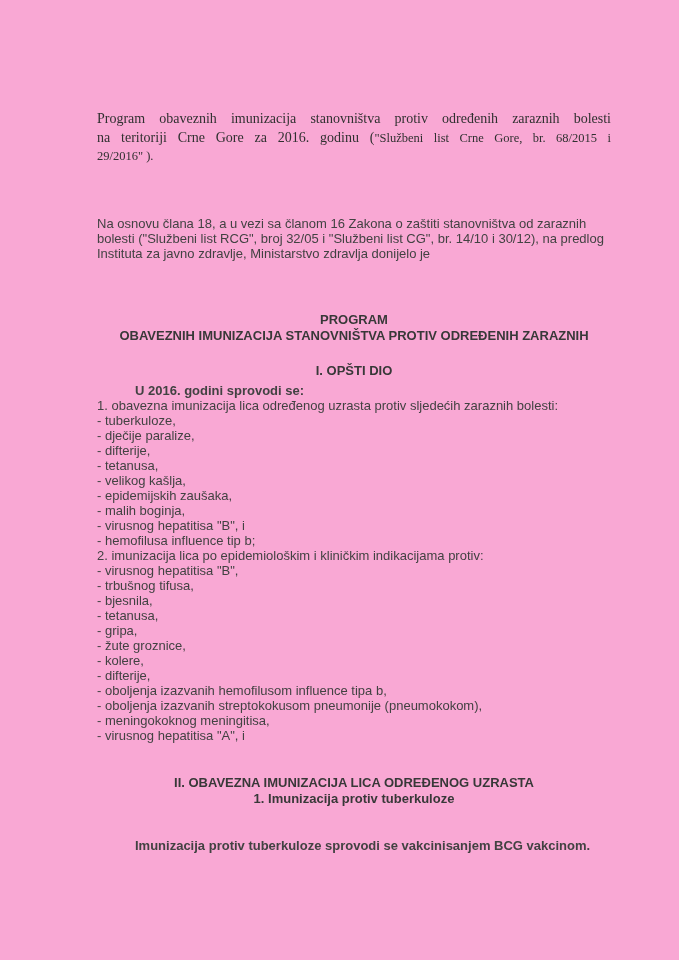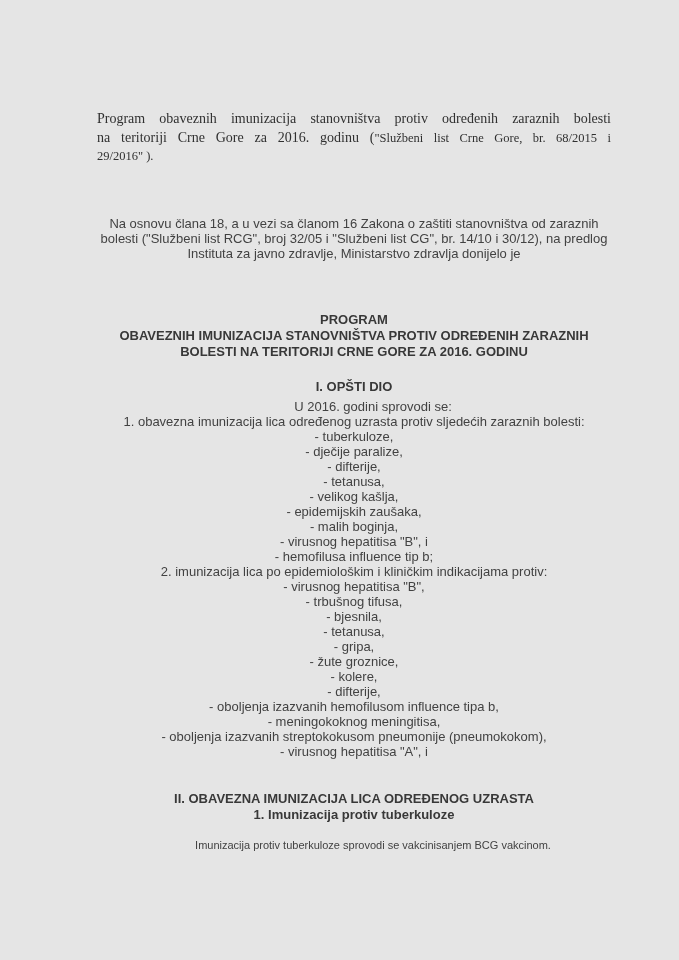--- a/index.html
+++ b/index.html
@@ -4,21 +4,21 @@
 <style>
   html, body {
     margin: 0;
     padding: 0;
     background: #ffffff;
   }
   .page {
     position: relative;
     width: 679px;
     height: 960px;
-    background: #e5e5e5;
+    background: #f9a8d4;
     overflow: hidden;
     font-family: "Liberation Sans", "DejaVu Sans", sans-serif;
     color: #424242;
   }
   .content {
     padding: 110px 68px 0 97px; 
   }
   
   .title-block {
     font-family: "Liberation Serif", "DejaVu Serif", serif;
@@ -55,25 +55,25 @@
     color: #383838;
     font-size: 13px;
     line-height: 16px;
   }
   
   .body-block {
     margin-top: 4px;
     font-size: 13px;
     line-height: 15px;
   }
-  .line { white-space: pre; text-align: center; }
-  .indent { text-indent: 38px; }
+  .line { white-space: pre; }
+  .indent { text-indent: 38px; font-weight: bold; }
   .closing {
-    margin-top: 13px;
-    font-size: 11px;
+    margin-top: 31px;
+    font-size: 13px;
     line-height: 16px;
   }
 </style>
 </head>
 <body>
 
 <div class="page">
   <div class="content">
 
     <div class="title-block">
@@ -84,21 +84,20 @@
 
     <div class="intro-block">
         <div class="line">Na osnovu člana 18, a u vezi sa članom 16 Zakona o zaštiti stanovništva od zaraznih</div>
         <div class="line">bolesti ("Službeni list RCG", broj 32/05 i "Službeni list CG", br. 14/10 i 30/12), na predlog</div>
         <div class="line">Instituta za javno zdravlje, Ministarstvo zdravlja donijelo je</div>
       </div>
 
     <div class="heading-block">
         <div class="h-line">PROGRAM</div>
         <div class="h-line">OBAVEZNIH IMUNIZACIJA STANOVNIŠTVA PROTIV ODREĐENIH ZARAZNIH</div>
-        <div class="h-line">BOLESTI NA TERITORIJI CRNE GORE ZA 2016. GODINU</div>
       </div>
 
     <div class="sub-heading">I. OPŠTI DIO</div>
 
     <div class="body-block">
       <div class="line indent">U 2016. godini sprovodi se:</div>
       <div>
           <div class="line">1. obavezna imunizacija lica određenog uzrasta protiv sljedećih zaraznih bolesti:</div>
           <div class="line">- tuberkuloze,</div>
           <div class="line">- dječije paralize,</div>
@@ -112,22 +111,22 @@
           <div class="line">2. imunizacija lica po epidemiološkim i kliničkim indikacijama protiv:</div>
           <div class="line">- virusnog hepatitisa "B",</div>
           <div class="line">- trbušnog tifusa,</div>
           <div class="line">- bjesnila,</div>
           <div class="line">- tetanusa,</div>
           <div class="line">- gripa,</div>
           <div class="line">- žute groznice,</div>
           <div class="line">- kolere,</div>
           <div class="line">- difterije,</div>
           <div class="line">- oboljenja izazvanih hemofilusom influence tipa b,</div>
+          <div class="line">- oboljenja izazvanih streptokokusom pneumonije (pneumokokom),</div>
           <div class="line">- meningokoknog meningitisa,</div>
-          <div class="line">- oboljenja izazvanih streptokokusom pneumonije (pneumokokom),</div>
           <div class="line">- virusnog hepatitisa "A", i</div>
         </div>
     </div>
 
     <div class="heading-block section2">
         <div class="h-line">II. OBAVEZNA IMUNIZACIJA LICA ODREĐENOG UZRASTA</div>
         <div class="h-line">1. Imunizacija protiv tuberkuloze</div>
       </div>
 
     <div class="line indent closing">Imunizacija protiv tuberkuloze sprovodi se vakcinisanjem BCG vakcinom.</div>

